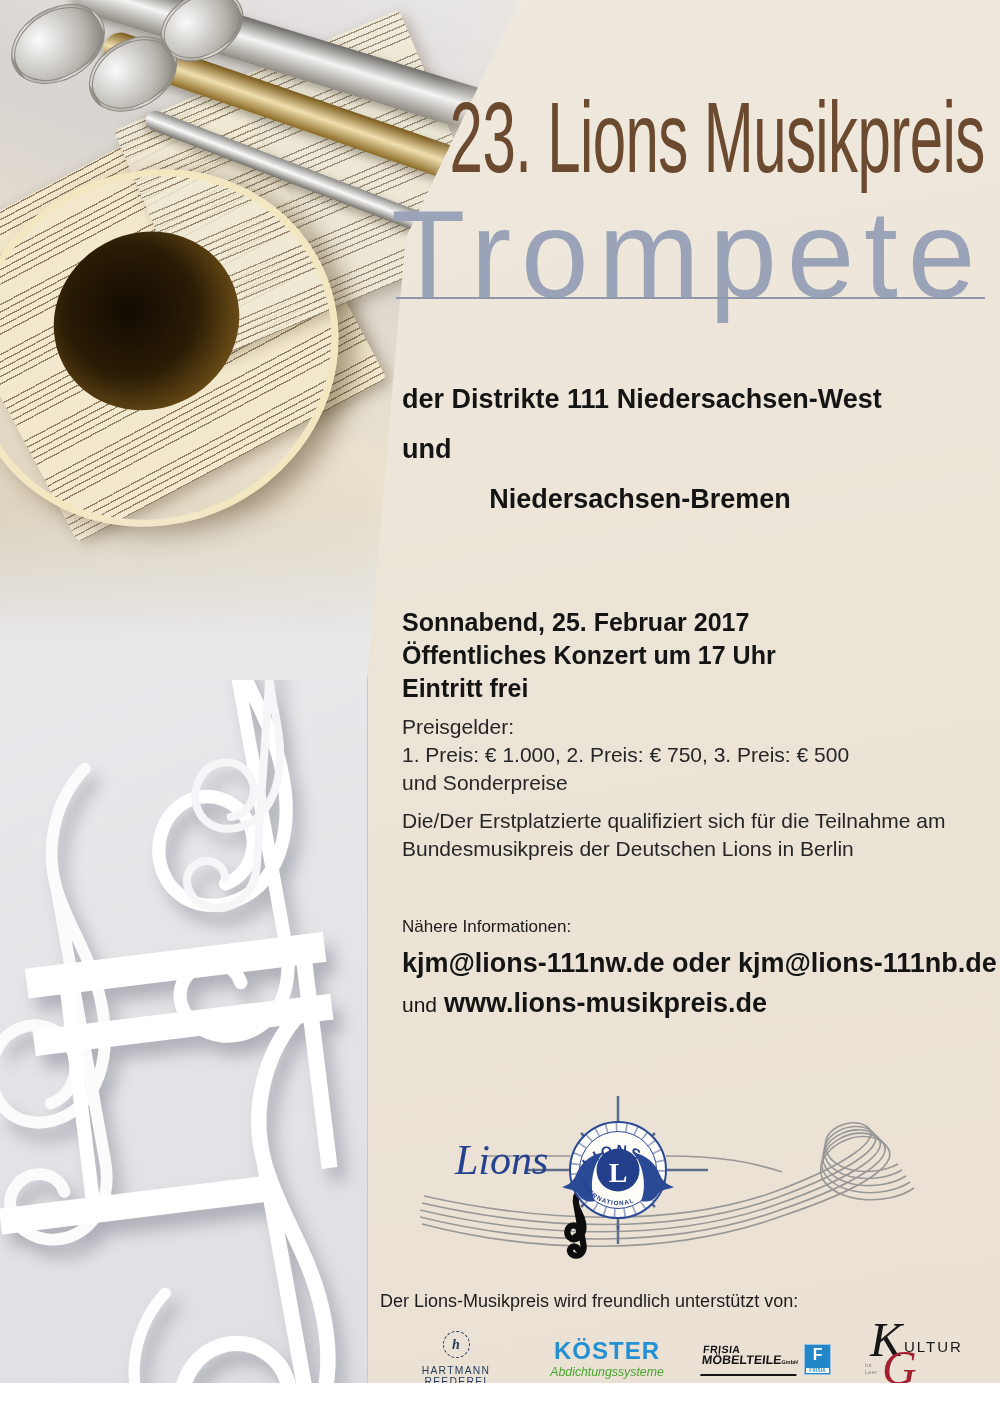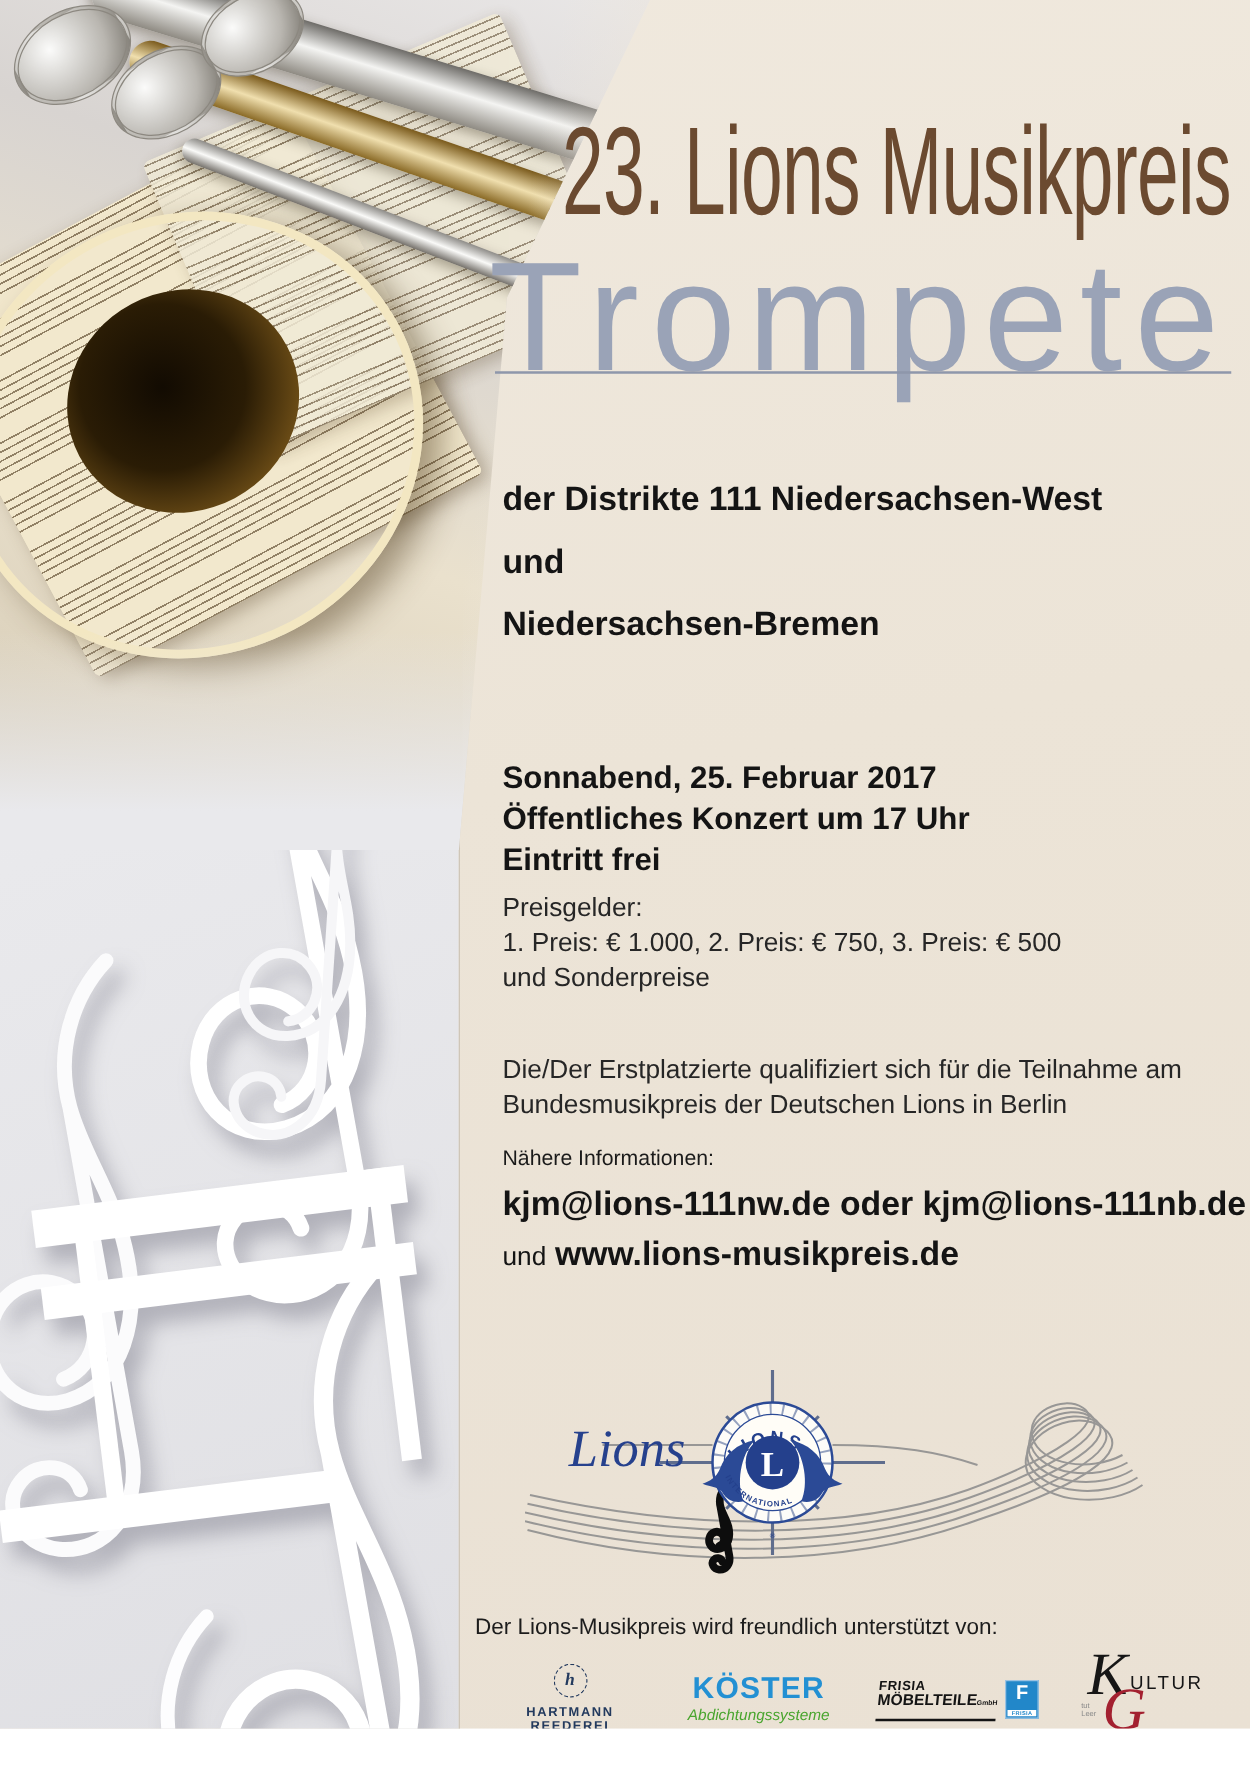--- a/index.html
+++ b/index.html
@@ -40,44 +40,44 @@
 
   
   .title1{top:87px;right:15px;font-size:100px;line-height:100px;letter-spacing:-1px;
     color:#6b4a30;white-space:nowrap;transform:scaleX(.60);transform-origin:100% 50%;}
   .title2{top:192px;right:15px;font-size:124px;line-height:124px;letter-spacing:10px;
     color:#9aa3b7;white-space:nowrap;transform:scaleX(.98);transform-origin:100% 50%;}
   .rule{left:396px;top:297px;width:589px;height:2px;background:#8e97ab;}
 
   
   .subtitle{left:402px;top:374px;width:492px;font-size:27px;font-weight:700;line-height:50px;}
-  .subtitle .l2{text-align:left;padding-right:16px;}
+  .subtitle .l2{text-align:center;padding-right:16px;}
   .venue{left:402px;top:492px;font-size:25px;font-weight:700;line-height:33px;}
   .event{left:402px;top:606px;font-size:25px;font-weight:700;line-height:33px;}
   .prizes{left:402px;top:713px;font-size:21px;line-height:28px;color:#262626;}
-  .qual{left:402px;top:842px;font-size:21px;line-height:28px;color:#262626;}
+  .qual{left:402px;top:807px;font-size:21px;line-height:28px;color:#262626;}
   .contact-label{left:402px;top:917px;font-size:17px;color:#1a1a1a;}
   .emails{left:402px;top:946px;font-size:27px;font-weight:700;line-height:34px;}
   .undline{left:402px;top:986px;line-height:34px;white-space:nowrap;}
   .undline .und{font-size:21px;margin-right:7px;margin-top:11px;}
   .undline .site{font-size:27px;font-weight:700;}
 
   
   .logo-svg{left:420px;top:1088px;}
   .lions-word{left:455px;top:1136px;font-family:"Liberation Serif",serif;font-style:italic;
     font-size:42px;color:#26418d;}
   .musik-word{left:744px;top:1134px;font-family:"Liberation Serif",serif;font-style:italic;
     font-size:42px;color:#26418d;}
 
   
   .support{left:380px;top:1291px;width:618px;text-align:left;font-size:18px;color:#1c1c1c;}
   .sp-hartmann{left:398px;top:1331px;width:116px;text-align:center;color:#233a5e;}
   .hh-circle{width:25px;height:25px;margin:0 auto;border:1.6px dashed #233a5e;border-radius:50%;
     line-height:25px;font-family:"Liberation Serif",serif;font-style:italic;font-weight:700;font-size:14px;}
-  .hh-name{margin-top:7px;font-size:10.3px;font-weight:700;letter-spacing:1.3px;}
+  .hh-name{margin-top:7px;font-size:10.3px;font-weight:400;letter-spacing:1.3px;}
   .hh-tag{margin-top:3px;font-size:6px;letter-spacing:1.1px;color:#a8403a;font-weight:700;}
   .sp-koester{left:545px;top:1337px;width:124px;text-align:center;}
   .ko-name{font-size:24px;font-weight:800;color:#2390d3;letter-spacing:1px;}
   .ko-tag{font-size:12.3px;font-style:italic;color:#49a52e;}
   .sp-frisia{left:702px;top:1344px;display:flex;gap:6px;align-items:flex-start;}
   .fr-text{border-bottom:2px solid #141414;padding-bottom:5px;transform:skewX(-6deg);}
   .fr-l1{font-size:10.5px;font-weight:800;letter-spacing:.5px;line-height:10px;}
   .fr-l2{font-size:12.5px;font-weight:800;line-height:13px;}
   .fr-l2 .gmbh{font-size:5.5px;font-weight:700;}
   .fr-badge{width:25px;height:29px;background:#2287c9;border:1px solid #9cc3e2;position:relative;}

